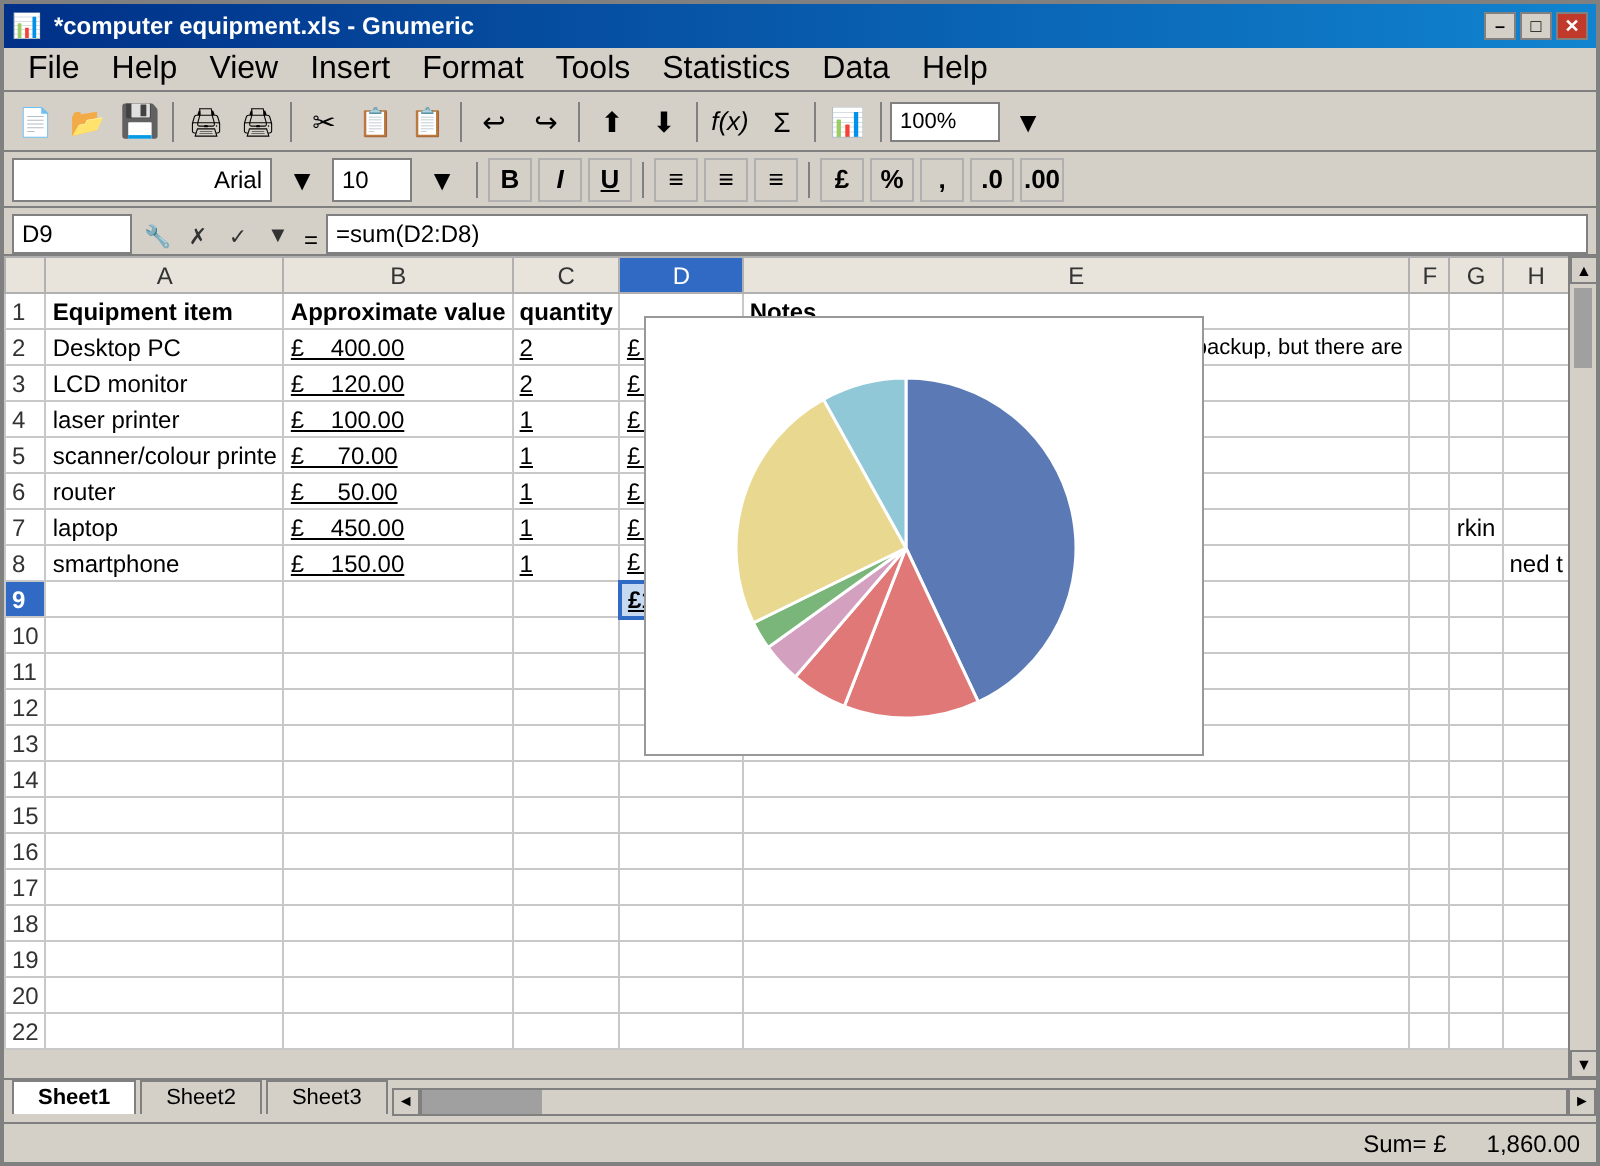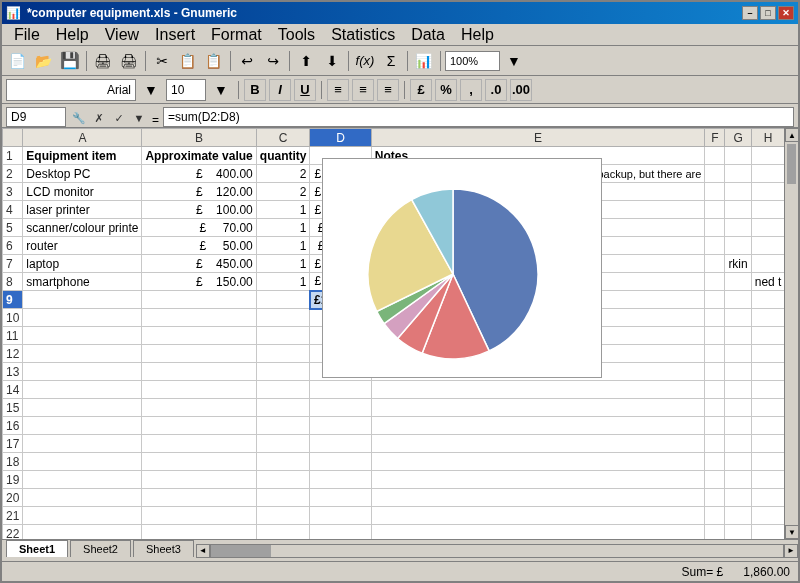--- a/index.html
+++ b/index.html
@@ -28,21 +28,21 @@
     .cell-ref { width: 60px; height: 20px; border: 1px solid #808080; background: white; display: flex; align-items: center; padding: 0 4px; font-size: 12px; }
     .formula-icons { display: flex; gap: 2px; align-items: center; }
     .formula-icon { width: 18px; height: 18px; display: flex; align-items: center; justify-content: center; cursor: pointer; font-size: 11px; color: #333; }
     .formula-input { flex: 1; height: 20px; border: 1px solid #808080; background: white; padding: 0 4px; font-size: 12px; font-family: Arial; }
 
     
     table.grid { border-collapse: collapse; width: 100%; font-size: 12px; }
     table.grid th, table.grid td { border: 1px solid #c8c8c8; min-width: 20px; height: 18px; padding: 0 3px; white-space: nowrap; overflow: hidden; }
     table.grid th { background: #e8e4dc; text-align: center; font-weight: normal; color: #333; border: 1px solid #b0b0b0; }
     table.grid td { background: white; text-align: left; }
-    table.grid td.num { text-align: right; }
+    table.grid td.num { text-align: left; text-decoration: underline; }
     table.grid td.selected { background: #c5d9f1; border: 2px solid #316ac5; }
     table.grid tr:nth-child(1) th, table.grid th.row-header { background: #e8e4dc; }
     .col-header-row th { height: 18px; }
     .row-num { background: #e8e4dc; text-align: center; min-width: 24px; width: 24px; color: #333; border: 1px solid #b0b0b0; }
 
     
     .chart-overlay { position: absolute; top: 22px; left: 300px; width: 280px; height: 220px; background: white; border: 1px solid #999; }
 
     
     .sheet-tabs { height: 22px; background: #d4d0c8; border-top: 1px solid #808080; display: flex; align-items: flex-start; padding-left: 4px; }
@@ -409,31 +409,20 @@
                 <td></td>
                 <td></td>
                 <td></td>
                 <td></td>
                 <td></td>
                 <td></td>
                 <td></td>
                 <td></td>
               </tr>
             <tr>
-                <td class="row-num">21</td>
-                <td></td>
-                <td></td>
-                <td></td>
-                <td></td>
-                <td></td>
-                <td></td>
-                <td></td>
-                <td></td>
-              </tr>
-            <tr>
                 <td class="row-num">22</td>
                 <td></td>
                 <td></td>
                 <td></td>
                 <td></td>
                 <td></td>
                 <td></td>
                 <td></td>
                 <td></td>
               </tr>

